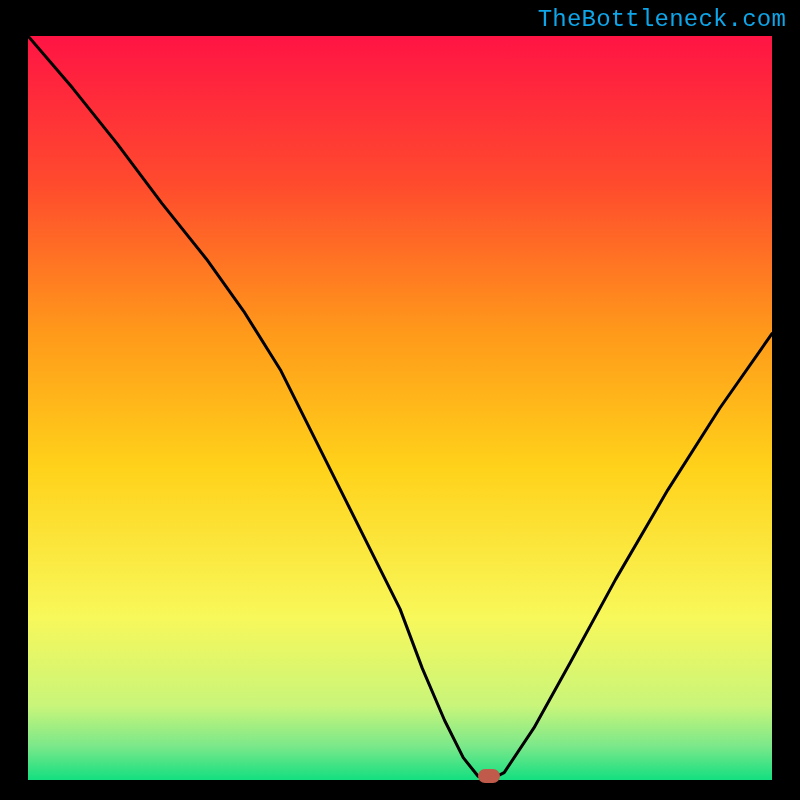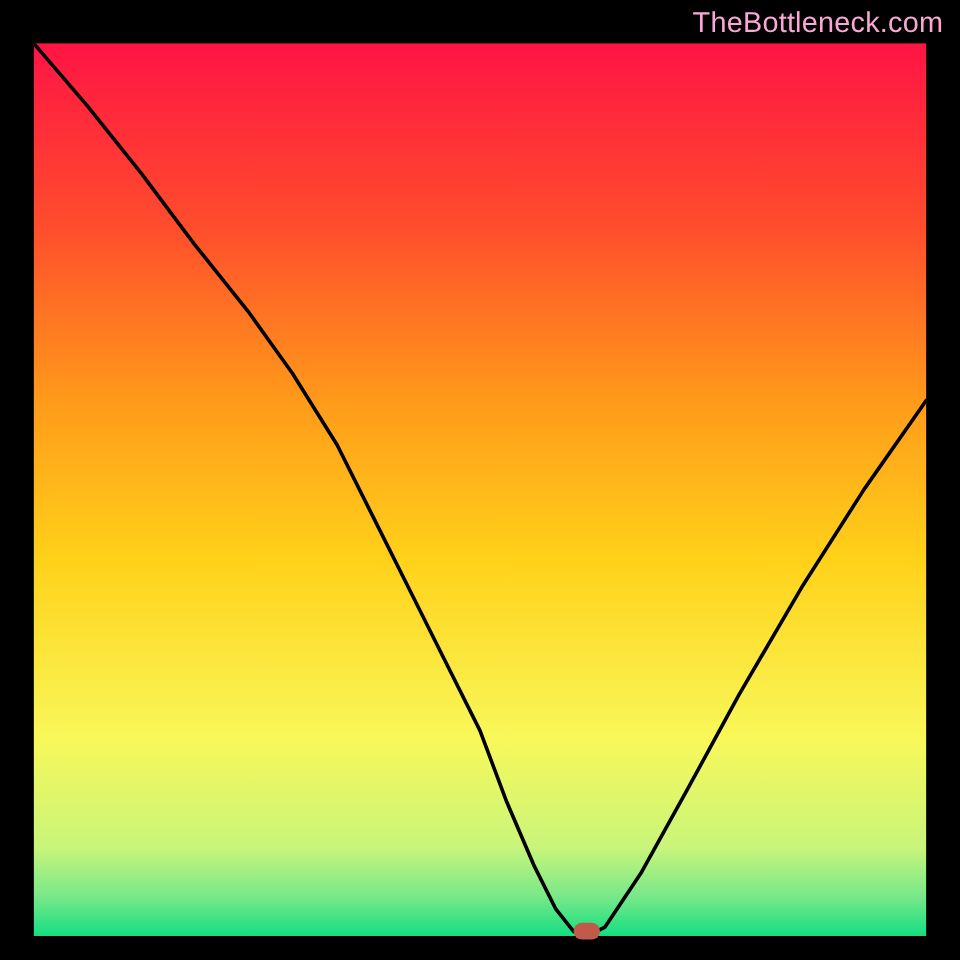--- a/index.html
+++ b/index.html
@@ -14,25 +14,26 @@
   .frame {
     position: relative;
     width: 800px;
     height: 800px;
     background: #000;
   }
   .watermark {
     position: absolute;
     top: 6px;
     right: 14px;
-    color: #f9a8d4;
+    color: #0ea5e9;
     font-size: 24px;
     font-weight: 500;
     letter-spacing: 0.2px;
     user-select: none;
+    font-family: Liberation Mono, monospace;
   }
   .plot-area {
     position: absolute;
     left: 28px;
     top: 36px;
     width: 744px;
     height: 744px;
   }
   .plot-area svg {
     display: block;

